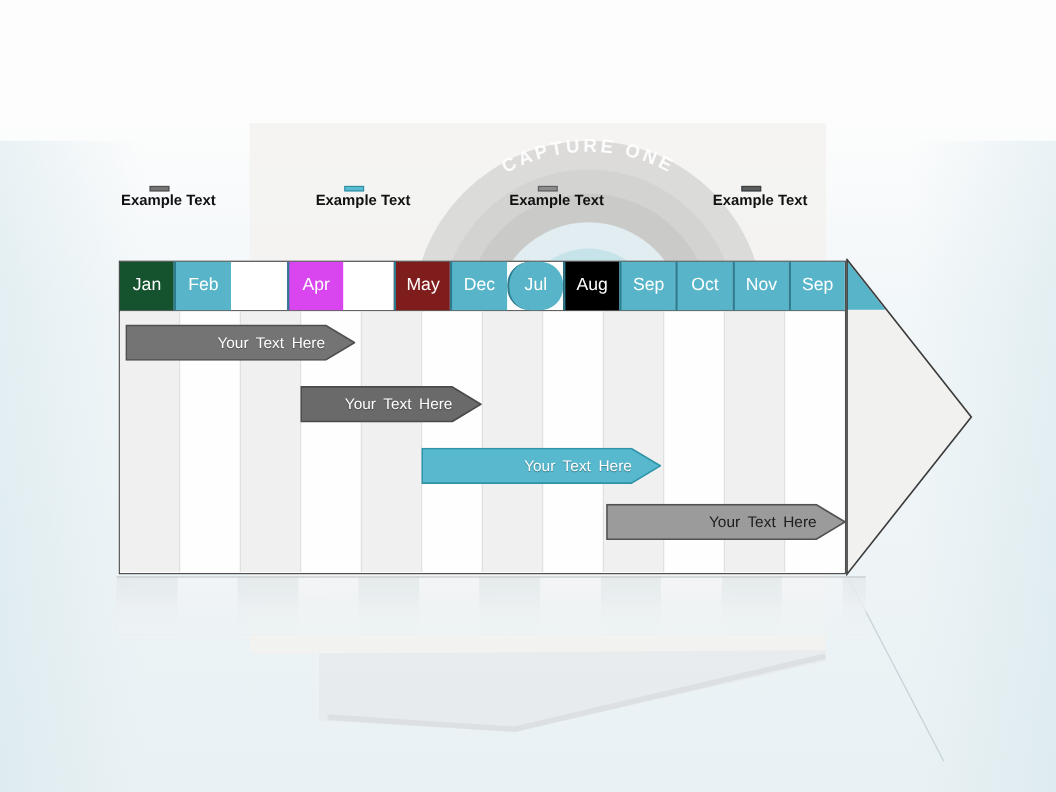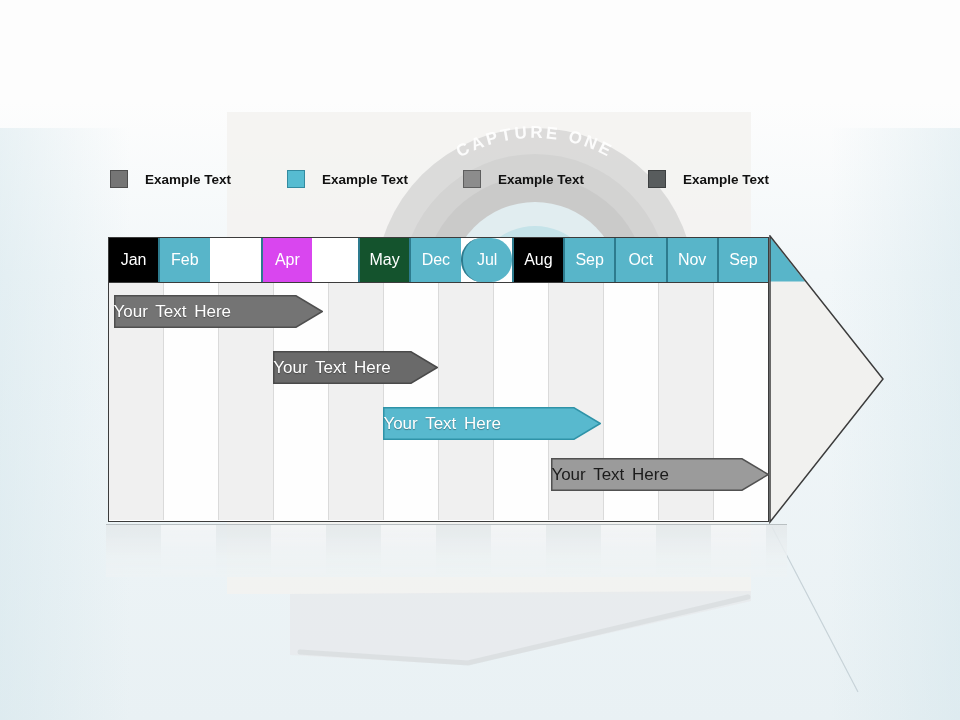--- a/index.html
+++ b/index.html
@@ -19,21 +19,21 @@
     background:linear-gradient(180deg,#256e7e 0%, #2f8093 32%, #3b93a6 56%, #4aa0b2 70%,
                #5fb0c1 78%, rgba(160,207,218,0.55) 86%, rgba(255,255,255,0) 97%);
   }
   .slide-title {
     position:absolute; left:66px; top:60px; font-size:30px; color:#ffffff;
     white-space:nowrap; letter-spacing:0.2px;
   }
   .slide-title .t-bold { font-weight:700; }
   .slide-title .t-light { font-weight:400; color:rgba(255,255,255,0.95); margin-left:9px; }
   .legend-layer { position:absolute; left:0; top:0; width:960px; height:720px; pointer-events:none; }
-  .legend-item { position:absolute; top:169px; height:20px; display:flex; align-items:center; }
+  .legend-item { position:absolute; top:169px; height:20px; display:flex; align-items:center;flex-direction:column; }
   .legend-swatch { width:18px; height:18px; margin-right:17px; box-sizing:border-box; }
   .legend-label { font-size:13.5px; font-weight:700; color:#111111; white-space:nowrap; }
   .reflection {
     position:absolute; left:106px; top:524px; width:681px; height:52px; opacity:0.85;
     border-top:1.5px solid rgba(100,110,116,0.45);
     background:
       linear-gradient(180deg, rgba(238,243,245,0.15) 0%, rgba(238,243,245,0.88) 60%, #eef3f5 100%),
       repeating-linear-gradient(90deg, #e2e7e9 0px, #e2e7e9 55px, #f4f6f7 55px, #f4f6f7 110px);
   }
   .tl-table {
@@ -49,21 +49,21 @@
   .stripes { display:flex; height:237px; }
   .stripe-col { flex:1 1 0; box-sizing:border-box; border-right:1px solid #dadada; }
   .stripe-col:last-child { border-right:none; }
   .stripe-col.odd { background:#f0f0f0; }
   .stripe-col.even { background:#fefefe; }
   .bars-layer { position:absolute; left:108px; top:237px; width:700px; height:285px; pointer-events:none; }
   .gantt-bar { position:absolute; height:33px; }
   .gantt-bar svg { position:absolute; left:0; top:0; }
   .gantt-bar .bar-label {
     position:absolute; left:0; right:27px; top:0; height:33px; line-height:33px;
-    text-align:left; font-size:17px; white-space:nowrap; word-spacing:3px;
+    text-align:right; font-size:14px; white-space:nowrap; word-spacing:3px;
   }
   .bar-label.shadowed { text-shadow:0 1px 1px rgba(0,0,0,0.35); }
   .arrowhead-svg { position:absolute; left:769px; top:235px; }
 </style>
 </head>
 <body>
 
 <div class="slide">
 
   <svg class="bg-svg" viewBox="0 0 960 720">
@@ -103,25 +103,25 @@
       <div class="legend-item" style="left: 648px;">
         <span class="legend-swatch" style="background: rgb(88, 92, 93); border: 1px solid rgb(61, 64, 65);"></span>
         <span class="legend-label">Example Text</span>
       </div>
     </div>
 
   <div class="reflection"></div>
 
   <div class="tl-table">
     <div class="month-row" id="month-row">
-        <div class="month-cell" style="background: #000000; border-left-color: rgb(45, 123, 142);">Jan</div>
+        <div class="month-cell" style="background: #14532d; border-left-color: rgb(45, 123, 142);">Jan</div>
         <div class="month-cell" style="background: rgb(88, 181, 201); border-left-color: rgb(45, 123, 142);">Feb</div>
         <div class="month-cell" style="background: #b91c1c; border-left-color: rgb(45, 123, 142); margin-top: 44px;">Mar</div>
         <div class="month-cell" style="background: #d946ef; border-left-color: rgb(45, 123, 142);">Apr</div>
-        <div class="month-cell" style="background: #14532d; border-left-color: rgb(45, 123, 142); margin-left: 46px;">May</div>
+        <div class="month-cell" style="background: #7f1d1d; border-left-color: rgb(45, 123, 142); margin-left: 46px;">May</div>
         <div class="month-cell" style="background: rgb(88, 181, 201); border-left-color: rgb(45, 123, 142);">Dec</div>
         <div class="month-cell" style="background: rgb(88, 181, 201); border-left-color: rgb(45, 123, 142); border-radius: 21px;">Jul</div>
         <div class="month-cell" style="background: #000000; border-left-color: rgb(45, 123, 142);">Aug</div>
         <div class="month-cell" style="background: rgb(88, 181, 201); border-left-color: rgb(45, 123, 142);">Sep</div>
         <div class="month-cell" style="background: rgb(88, 181, 201); border-left-color: rgb(45, 123, 142);">Oct</div>
         <div class="month-cell" style="background: rgb(88, 181, 201); border-left-color: rgb(45, 123, 142);">Nov</div>
         <div class="month-cell" style="background: rgb(88, 181, 201); border-left-color: rgb(45, 123, 142);">Sep</div>
       </div>
     <div class="stripes" id="stripes">
         <div class="stripe-col odd" style="background: rgb(240, 240, 240);"></div>

